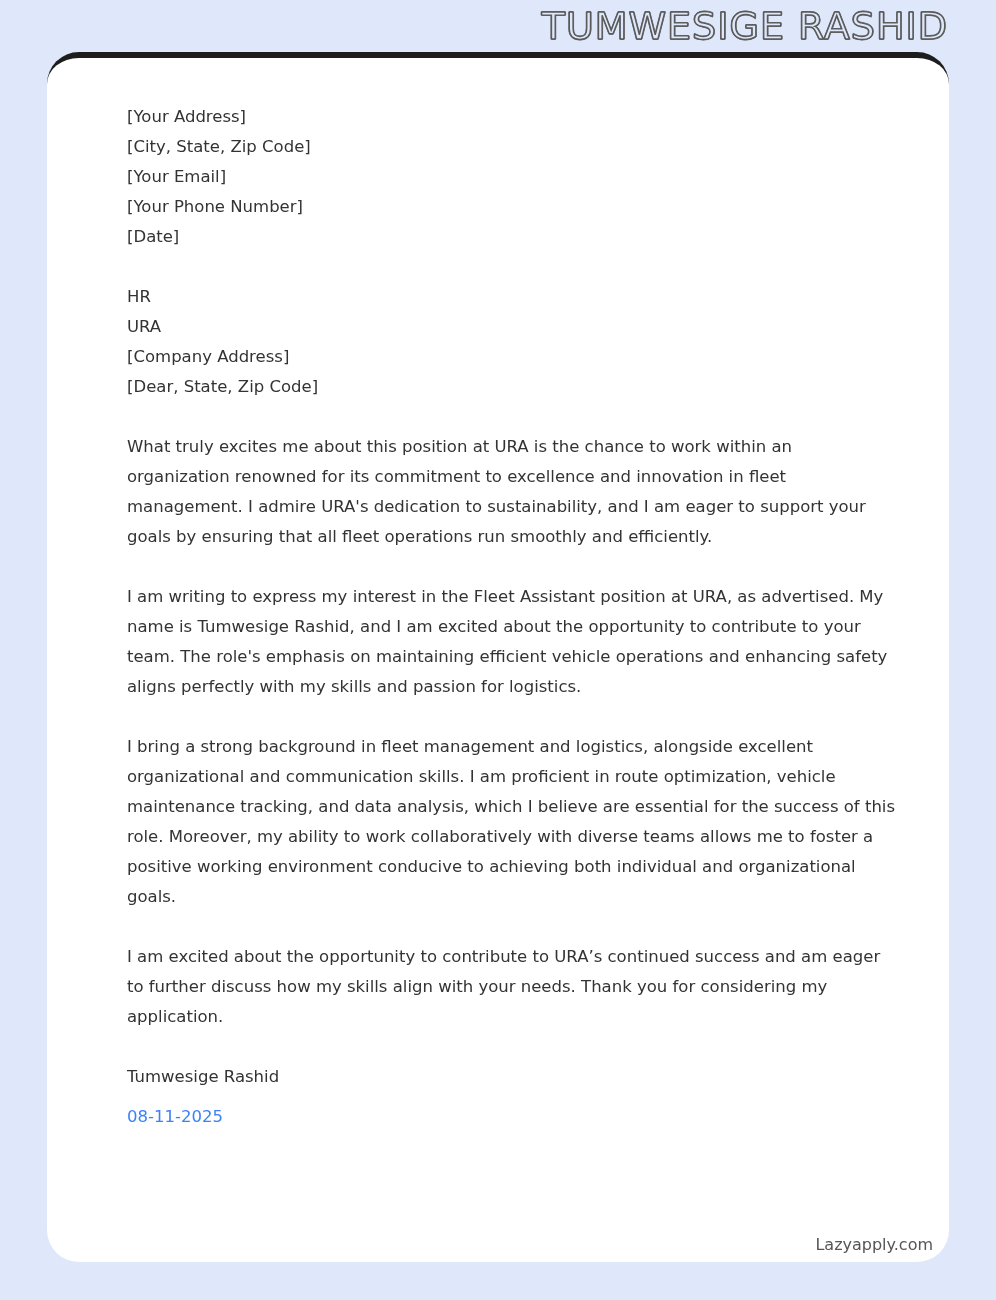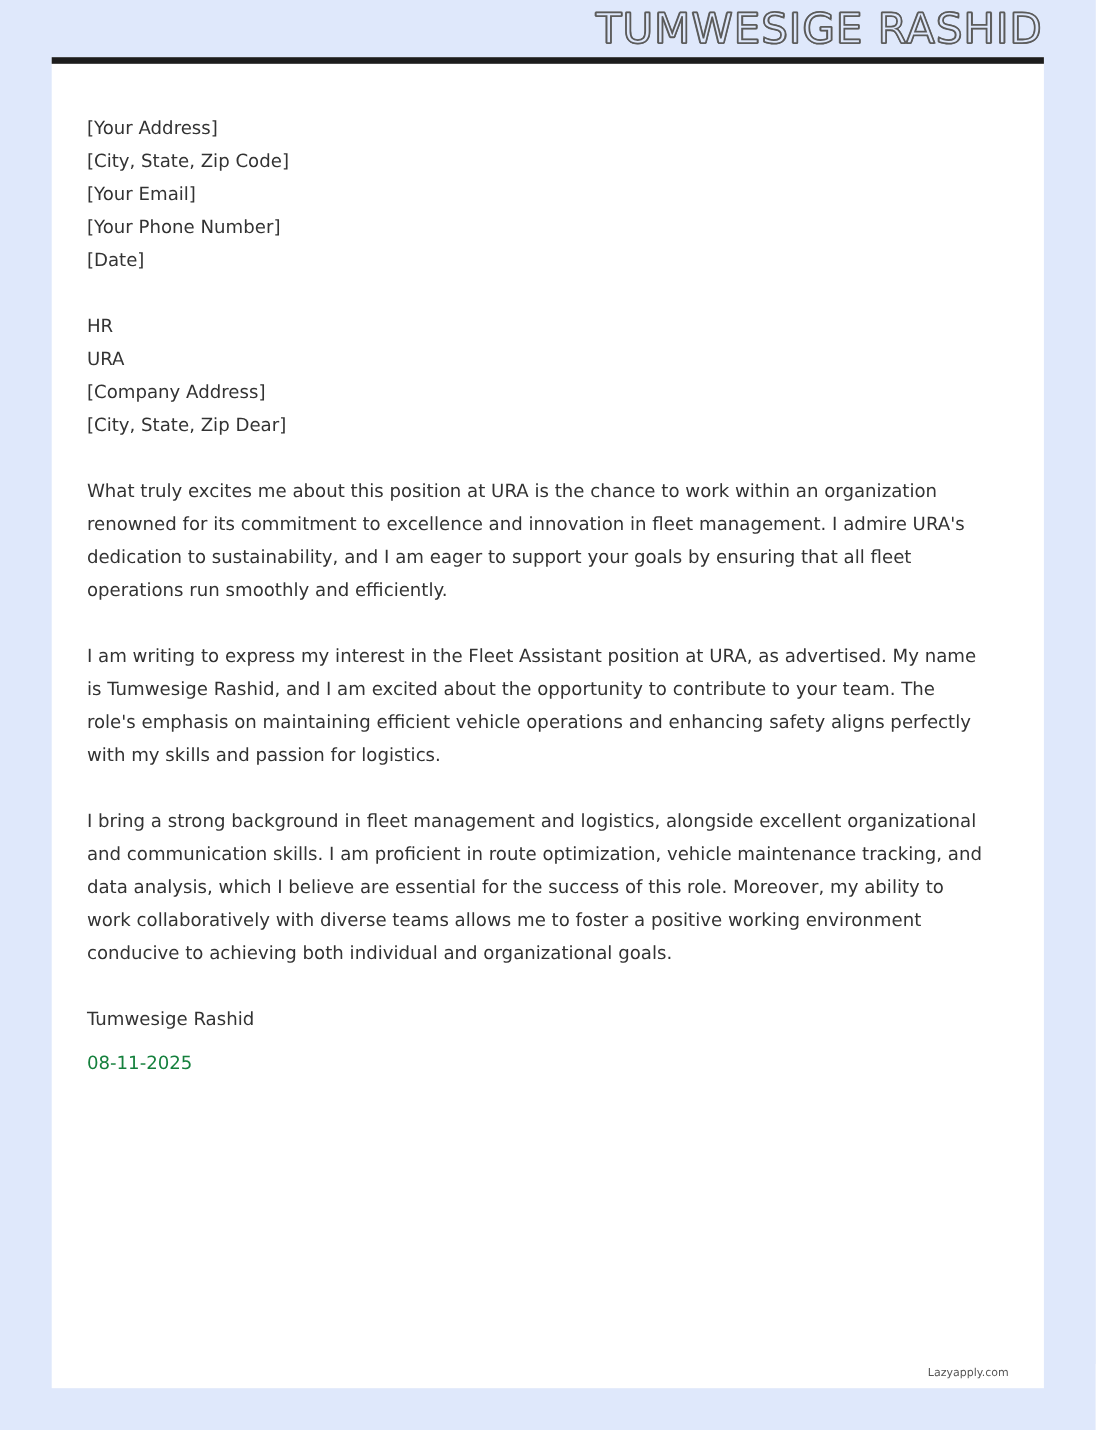--- a/index.html
+++ b/index.html
@@ -45,21 +45,22 @@
   }
   .sheet {
     position: absolute;
     left: 47px;
     top: 52px;
     width: 902px;
     height: 1210px;
     background: #ffffff;
     border-top: 6px solid #1d1d1d;
     box-sizing: border-box;
-    padding: 44px 50px 0 32px;
+    padding: 44px 50px 0 80px;
+    border-radius: 32px;
   }
   .letter {
     font-size: 16.5px;
     line-height: 30px;
     color: #333333;
     font-family: "DejaVu Sans", sans-serif;
   }
   .block {
     margin: 0 0 30px 0;
     white-space: pre-line;
@@ -68,29 +69,29 @@
     margin: 0 0 30px 0;
     text-align: left;
   }
   .signoff {
     margin: 0 0 30px 0;
   }
   .signature-name {
     margin: 0 0 10px 0;
   }
   .date-line {
-    color: #15803d;
+    color: #3b82f6;
     font-size: 16.5px;
     line-height: 30px;
   }
   .footer-brand {
     position: absolute;
-    right: 32px;
+    right: 16px;
     bottom: 8px;
-    font-size: 10px;
+    font-size: 16px;
     color: #555555;
     font-family: "DejaVu Sans", sans-serif;
     margin-left: 12px;
   }
 </style>
 </head>
 <body>
 
 <div class="page">
 
@@ -103,26 +104,27 @@
 
       <div class="block">[Your Address]
 [City, State, Zip Code]
 [Your Email]
 [Your Phone Number]
 [Date]</div>
 
       <div class="block">HR
 URA
 [Company Address]
-[City, State, Zip Dear]</div>
+[Dear, State, Zip Code]</div>
 
 
       <div class="para">What truly excites me about this position at URA is the chance to work within an organization renowned for its commitment to excellence and innovation in fleet management. I admire URA's dedication to sustainability, and I am eager to support your goals by ensuring that all fleet operations run smoothly and efficiently.</div>
       <div class="para">I am writing to express my interest in the Fleet Assistant position at URA, as advertised. My name is Tumwesige Rashid, and I am excited about the opportunity to contribute to your team. The role's emphasis on maintaining efficient vehicle operations and enhancing safety aligns perfectly with my skills and passion for logistics.</div>
       <div class="para">I bring a strong background in fleet management and logistics, alongside excellent organizational and communication skills. I am proficient in route optimization, vehicle maintenance tracking, and data analysis, which I believe are essential for the success of this role. Moreover, my ability to work collaboratively with diverse teams allows me to foster a positive working environment conducive to achieving both individual and organizational goals.</div>
+      <div class="para">I am excited about the opportunity to contribute to URA’s continued success and am eager to further discuss how my skills align with your needs. Thank you for considering my application.</div>
 
 
       <div class="signature-name">Tumwesige Rashid</div>
 
       <div class="date-line">08-11-2025</div>
 
     </div>
 
     <div class="footer-brand">Lazyapply.com</div>
   </div>

